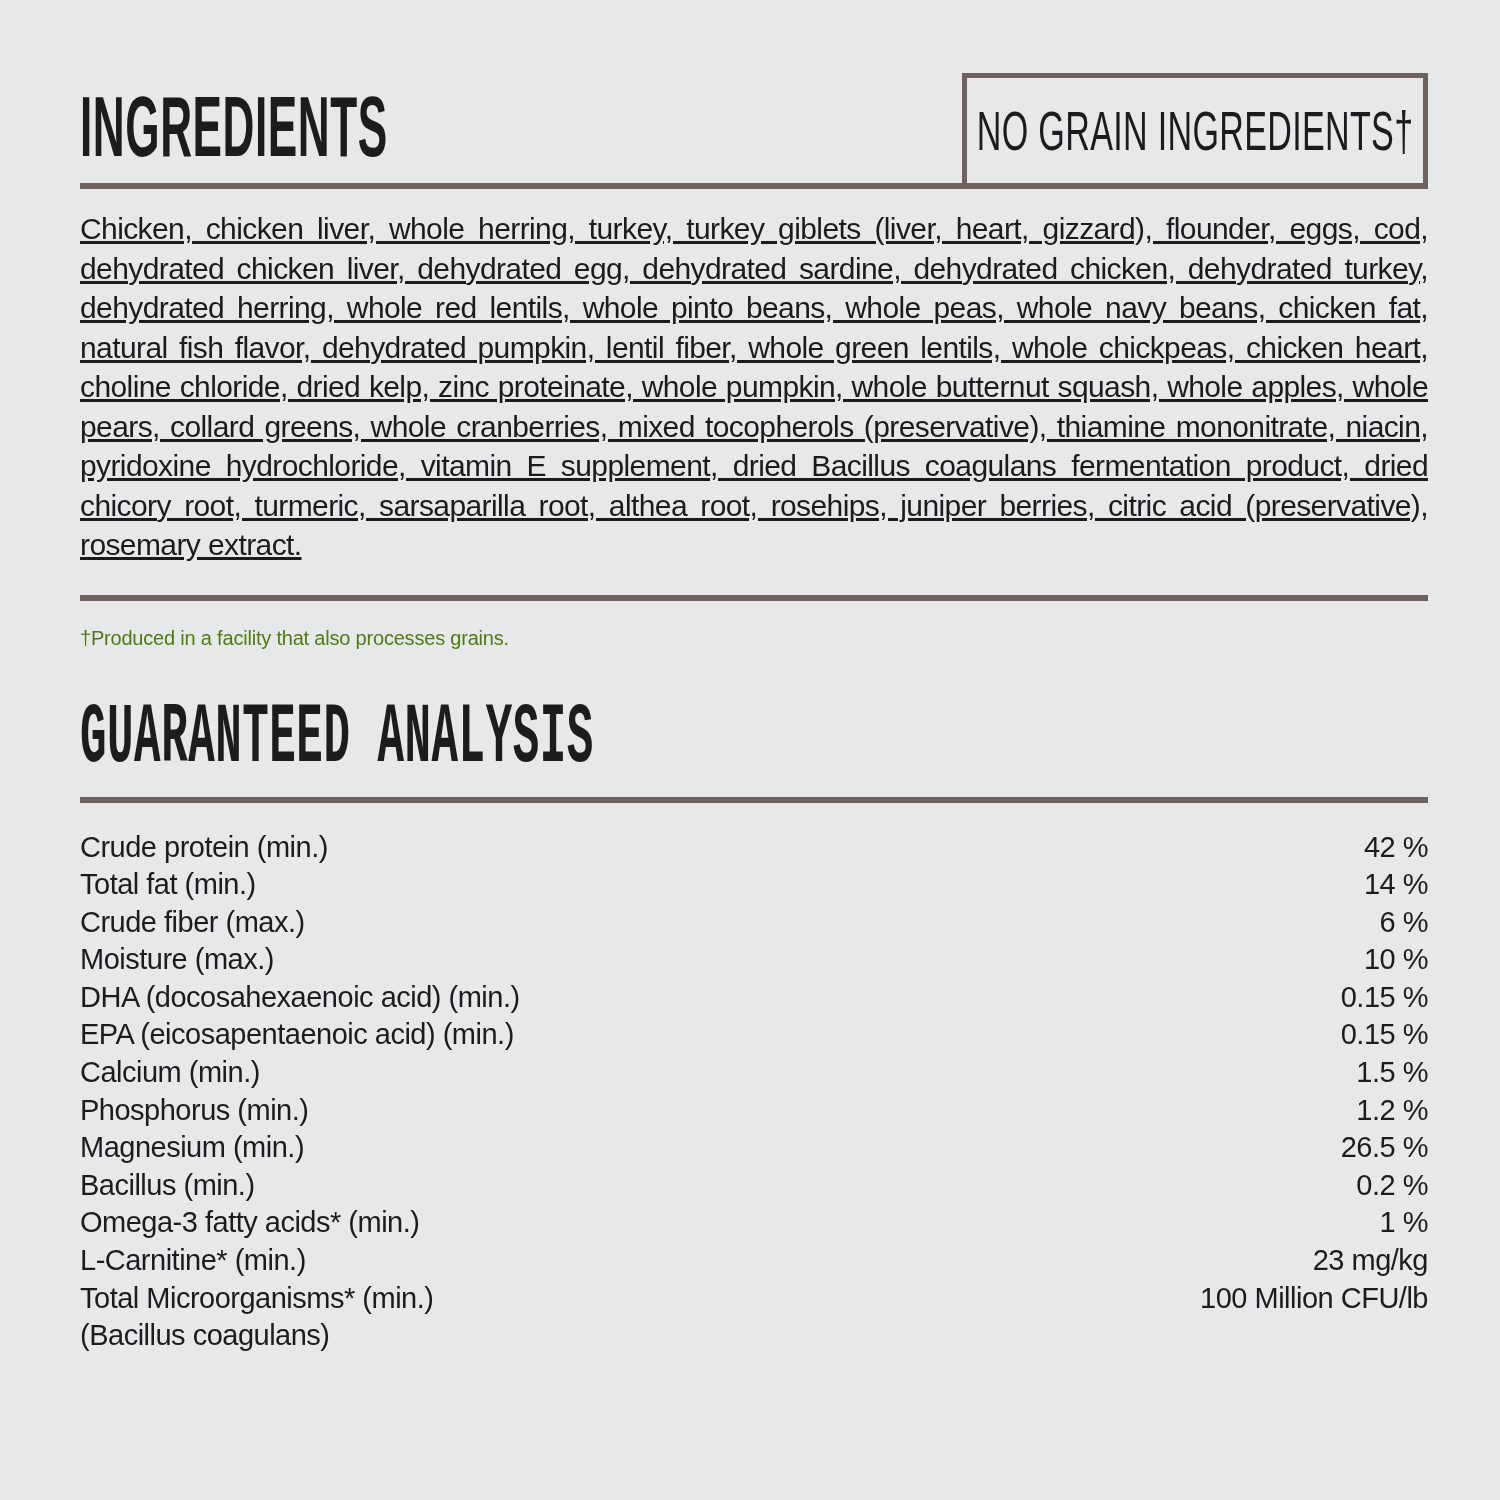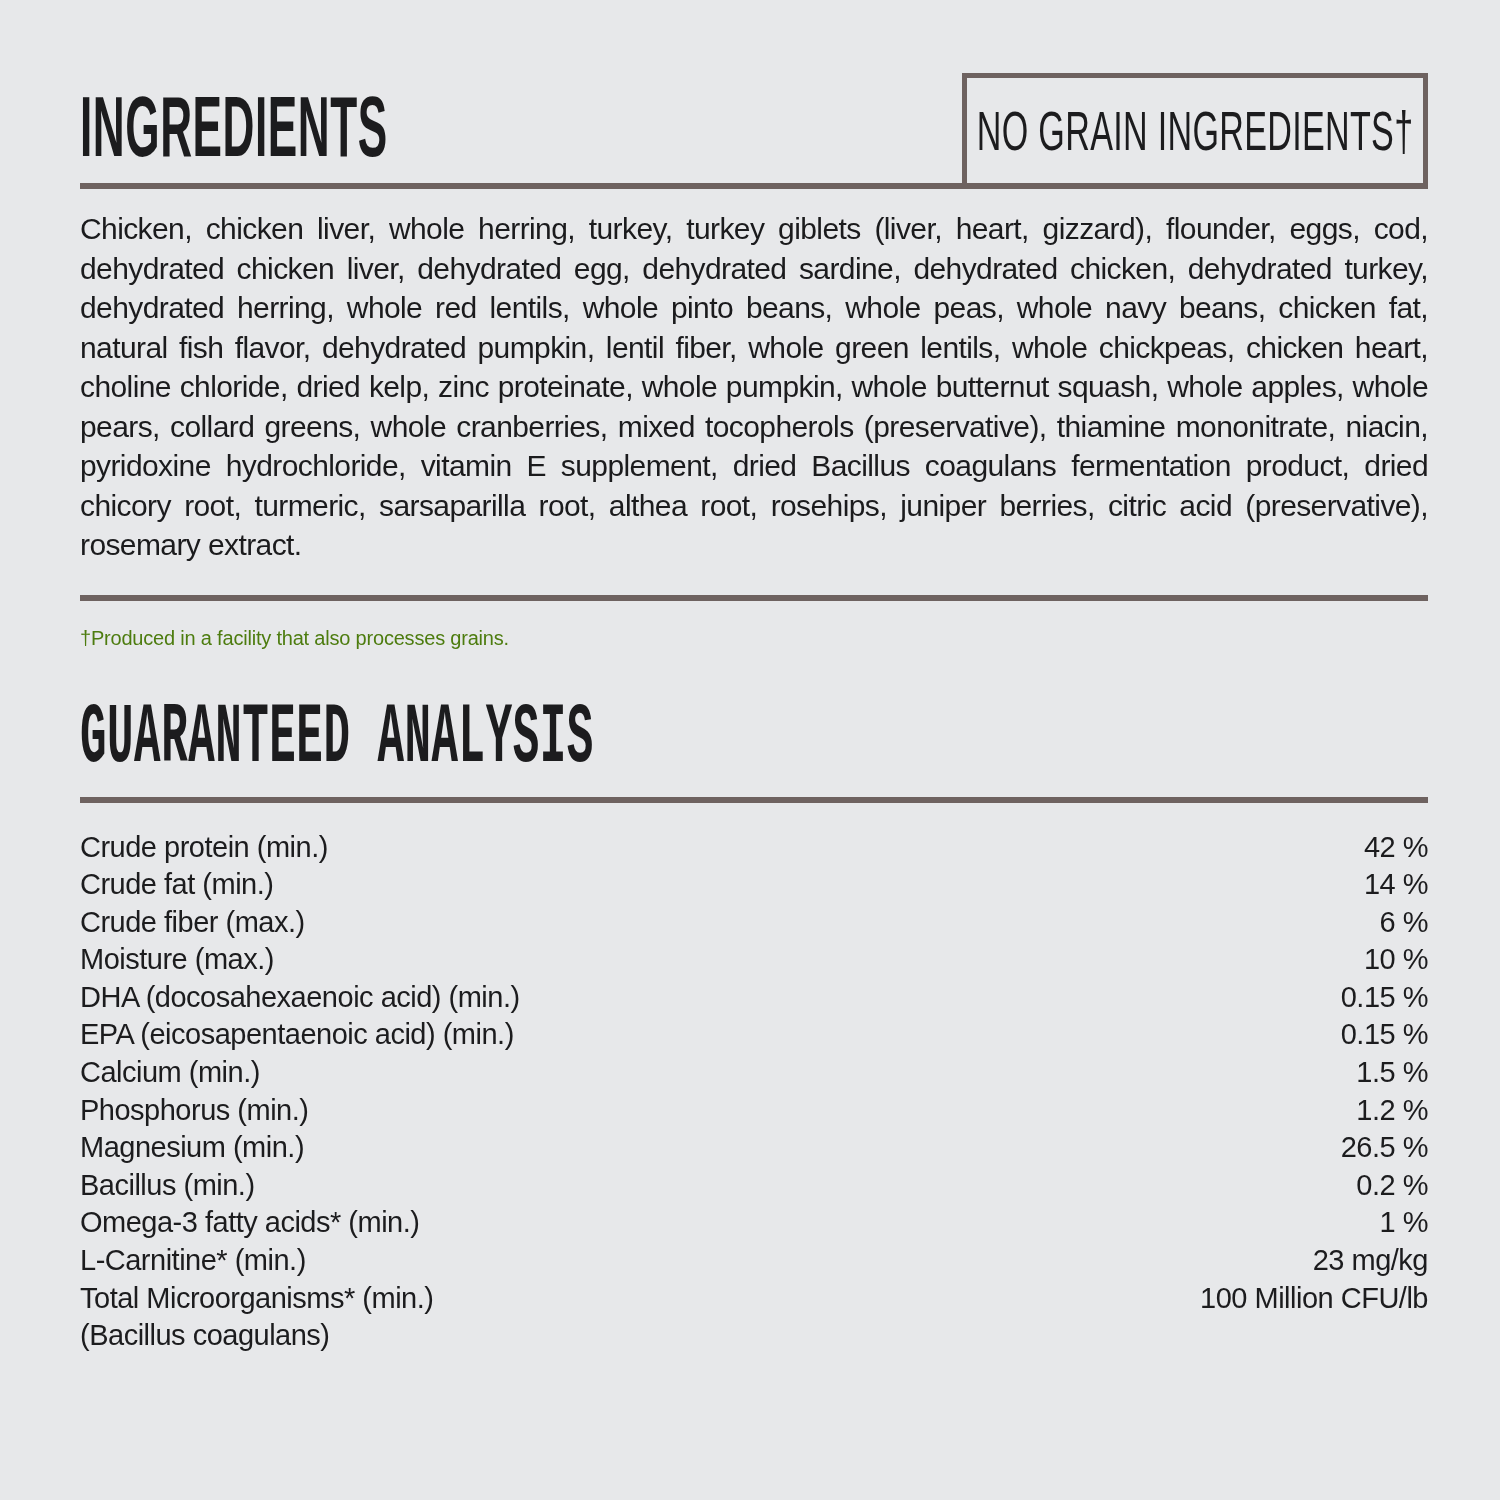--- a/index.html
+++ b/index.html
@@ -62,20 +62,21 @@
     letter-spacing: 0.5px;
   }
   
   .ing-body {
     margin-top: 20px;
     font-size: 30px;
     line-height: 39.5px;
     letter-spacing: -0.6px;
     text-align: justify;
     color: #1b1b1d;
+    text-decoration: underline;
   }
   .rule {
     border: none;
     border-top: 6px solid #6e6260;
     margin: 16px 0 0 0;
   }
   .footnote {
     margin-top: 26px;
     font-size: 20px;
     color: #4d7c0f;
@@ -124,21 +125,21 @@
     <h1 class="display-title ga-title"><span class="squeeze">GUARANTEED ANALYSIS</span></h1>
   </div>
 
   <div class="ga-table">
     <div class="ga-row">
       <span class="ga-label">Crude protein (min.)</span>
       <span class="ga-value">42 %</span>
     </div>
 
     <div class="ga-row">
-      <span class="ga-label">Crude fat (min.)</span>
+      <span class="ga-label">Total fat (min.)</span>
       <span class="ga-value">14 %</span>
     </div>
 
     <div class="ga-row">
       <span class="ga-label">Crude fiber (max.)</span>
       <span class="ga-value">6 %</span>
     </div>
 
     <div class="ga-row">
       <span class="ga-label">Moisture (max.)</span>

